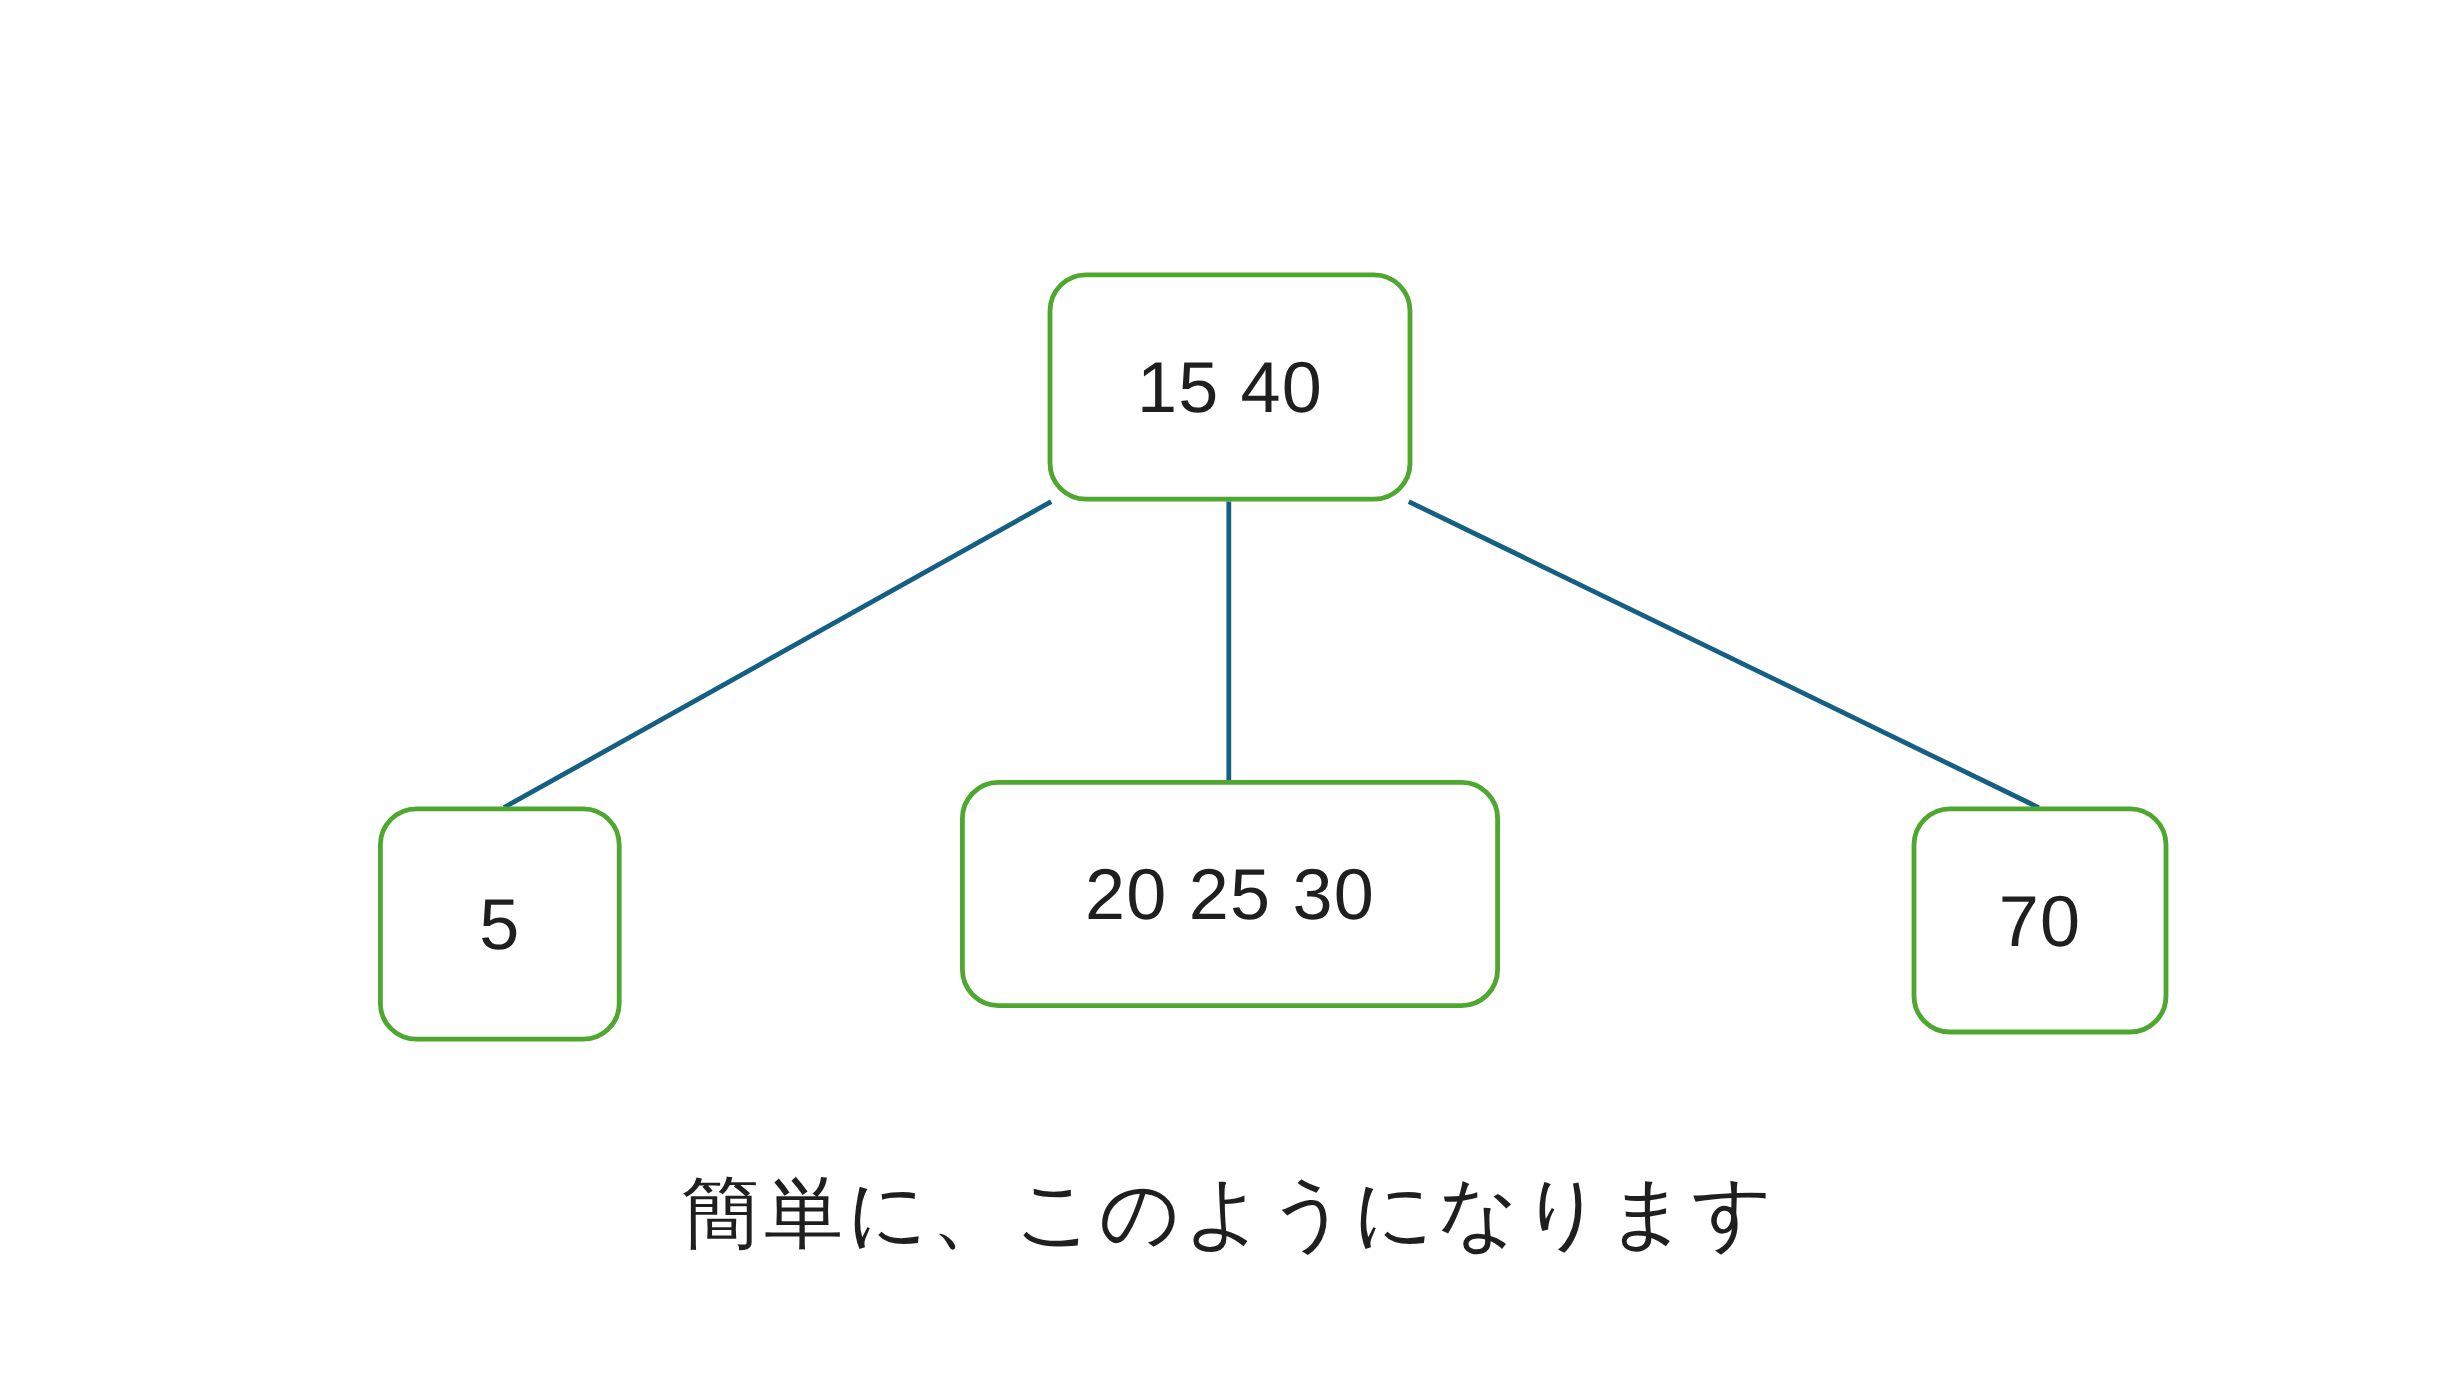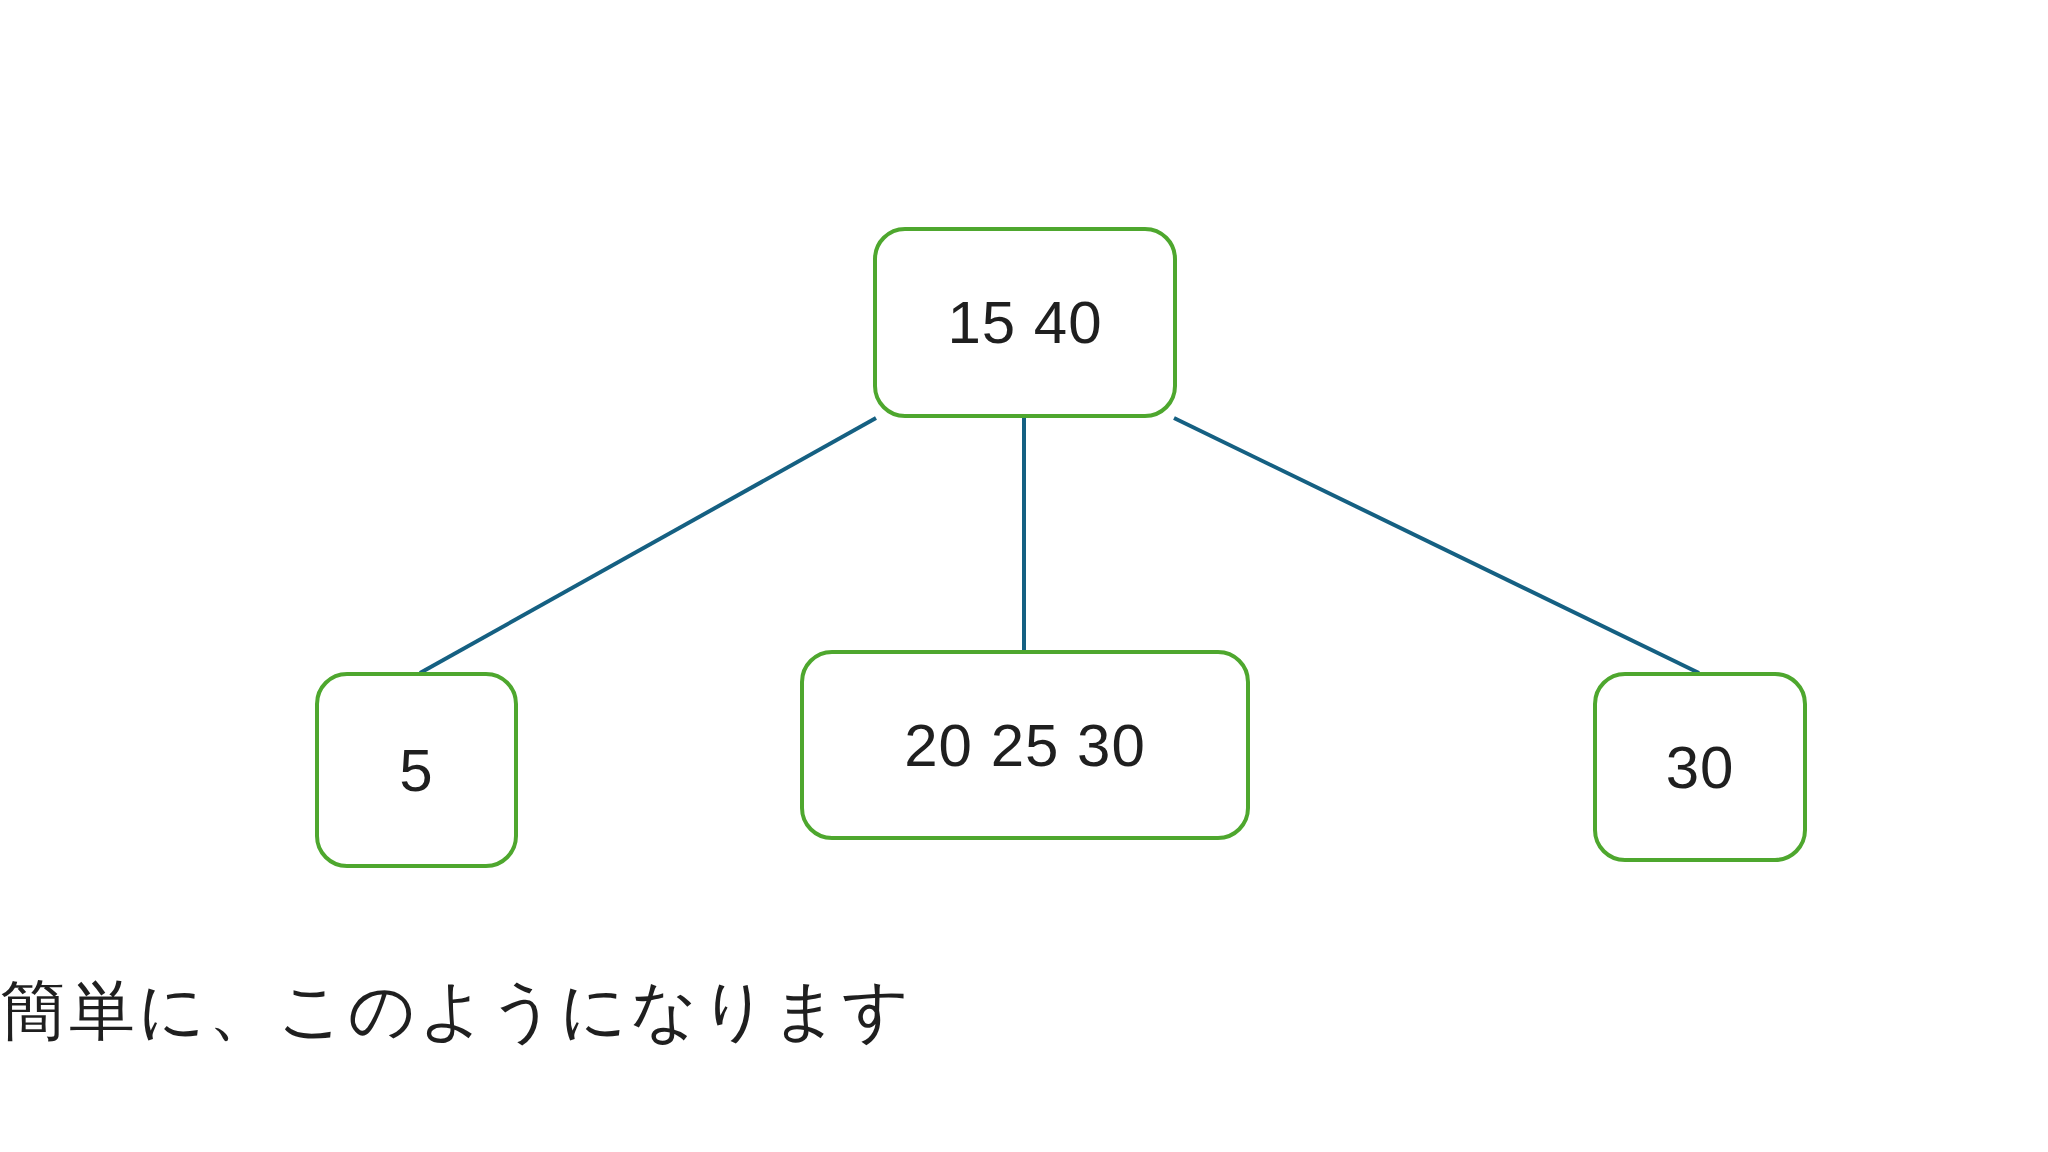--- a/index.html
+++ b/index.html
@@ -47,20 +47,21 @@
     text-align: center;
   }
   .node-root   { left: 873px;  top: 227px; width: 304px; height: 191px; }
   .node-left   { left: 315px;  top: 672px; width: 203px; height: 196px; }
   .node-middle { left: 800px;  top: 650px; width: 450px; height: 190px; }
   .node-right  { left: 1593px; top: 672px; width: 214px; height: 190px; }
   .caption {
     position: absolute;
     left: 0; top: 966px;
     width: 2048px;
+    text-align: center;
     font-family: "Liberation Serif", "DejaVu Serif", serif;
     font-size: 66px;
     letter-spacing: 3px;
     color: var(--text);
   }
 </style>
 </head>
 <body>
 
 <div class="canvas">
@@ -77,18 +78,18 @@
 
   <div class="tree-node node-left">
     <span class="node-label">5</span>
   </div>
 
   <div class="tree-node node-middle">
     <span class="node-label">20 25 30</span>
   </div>
 
   <div class="tree-node node-right">
-    <span class="node-label">30</span>
+    <span class="node-label">70</span>
   </div>
 
   <div class="caption">簡単に、このようになります</div>
 
 </div>
 
 </body></html>

